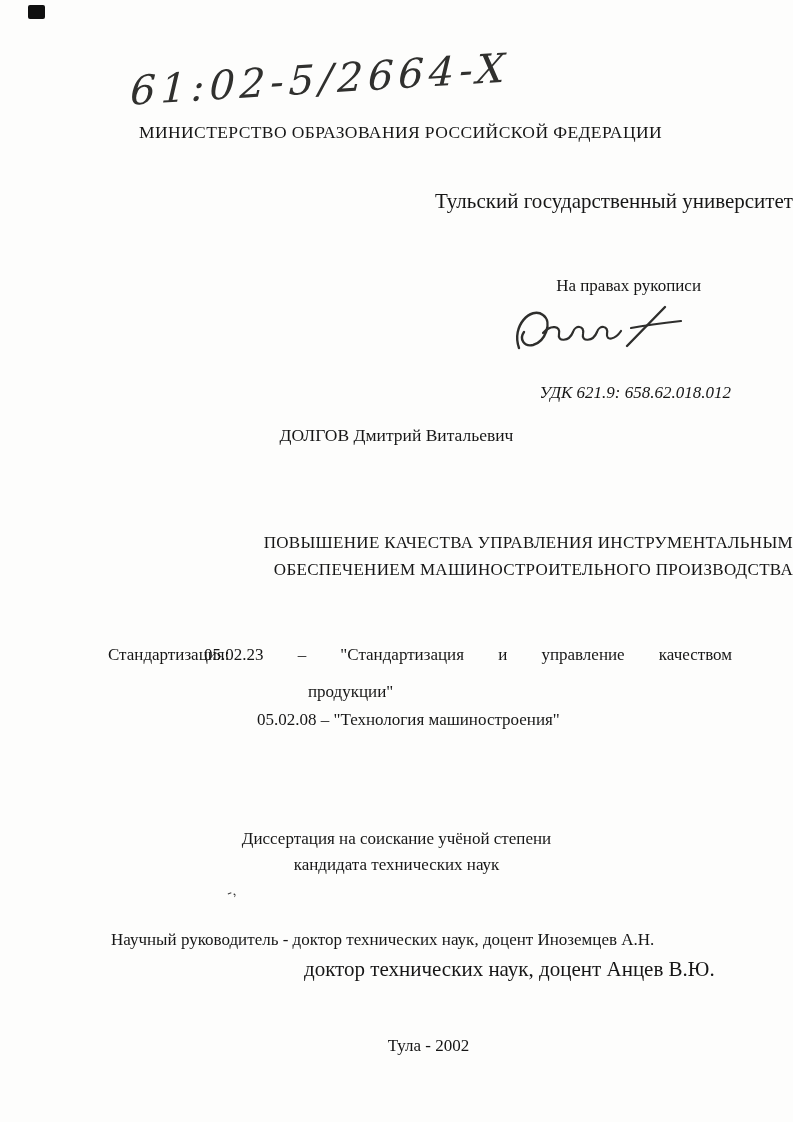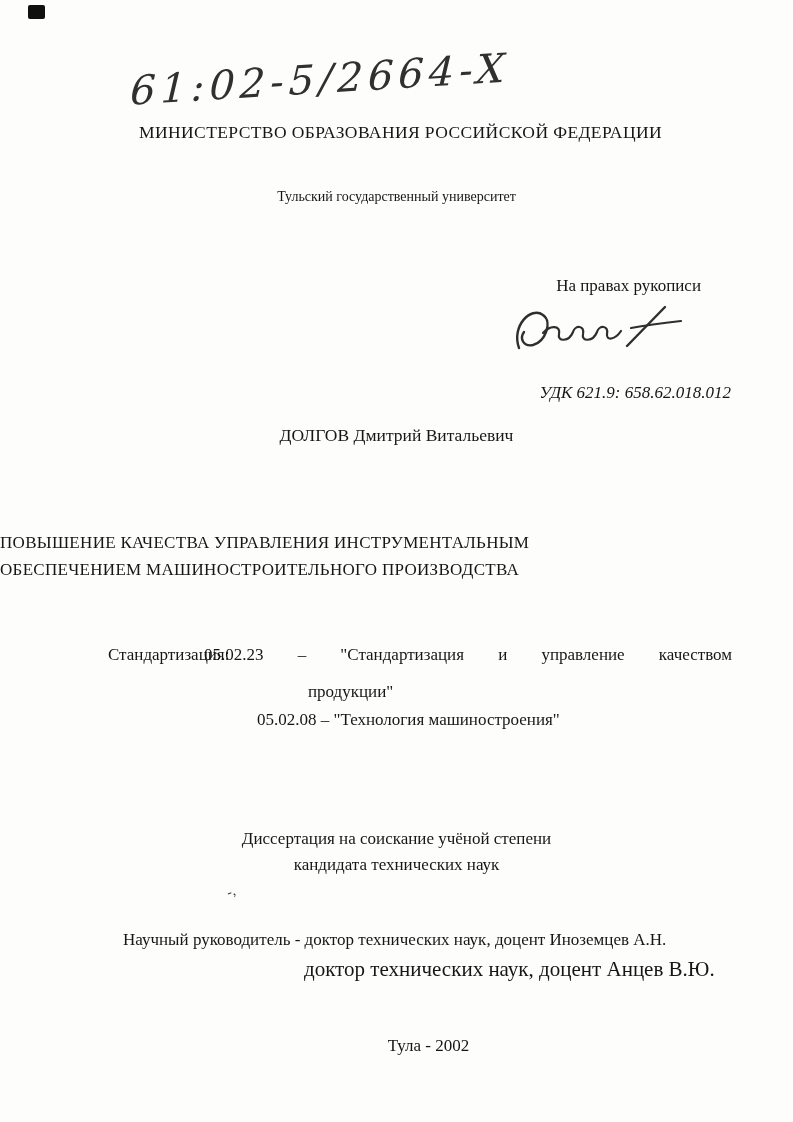--- a/index.html
+++ b/index.html
@@ -45,22 +45,22 @@
     width: 100%;
     text-align: center;
     font-size: 17.5px;
     letter-spacing: 0.4px;
   }
   .university {
     position: absolute;
     left: 0;
     top: 189px;
     width: 100%;
-    text-align: center;
-    font-size: 14px;
+    text-align: right;
+    font-size: 21px;
   }
   .manuscript-note {
     position: absolute;
     right: 92px;
     top: 276px;
     font-size: 17px;
   }
   .signature-wrap {
     position: absolute;
     left: 505px;
@@ -81,21 +81,21 @@
     top: 425px;
     width: 100%;
     text-align: center;
     font-size: 17.5px;
   }
   .title-block {
     position: absolute;
     left: 0;
     top: 529px;
     width: 100%;
-    text-align: left;
+    text-align: right;
     font-size: 17px;
     line-height: 27px;
     letter-spacing: 0.3px;
   }
   .spec-label {
     position: absolute;
     left: 108px;
     top: 645px;
     font-size: 17px;
   }
@@ -132,21 +132,21 @@
   .stray-mark {
     position: absolute;
     left: 227px;
     top: 884px;
     font-size: 14px;
     color: #3a3a3a;
     transform: rotate(-20deg);
   }
   .supervisor-line1 {
     position: absolute;
-    left: 123px;
+    left: 111px;
     top: 930px;
     font-size: 17px;
   }
   .supervisor-line2 {
     position: absolute;
     left: 304px;
     top: 957px;
     font-size: 21px;
   }
   .city-year {

